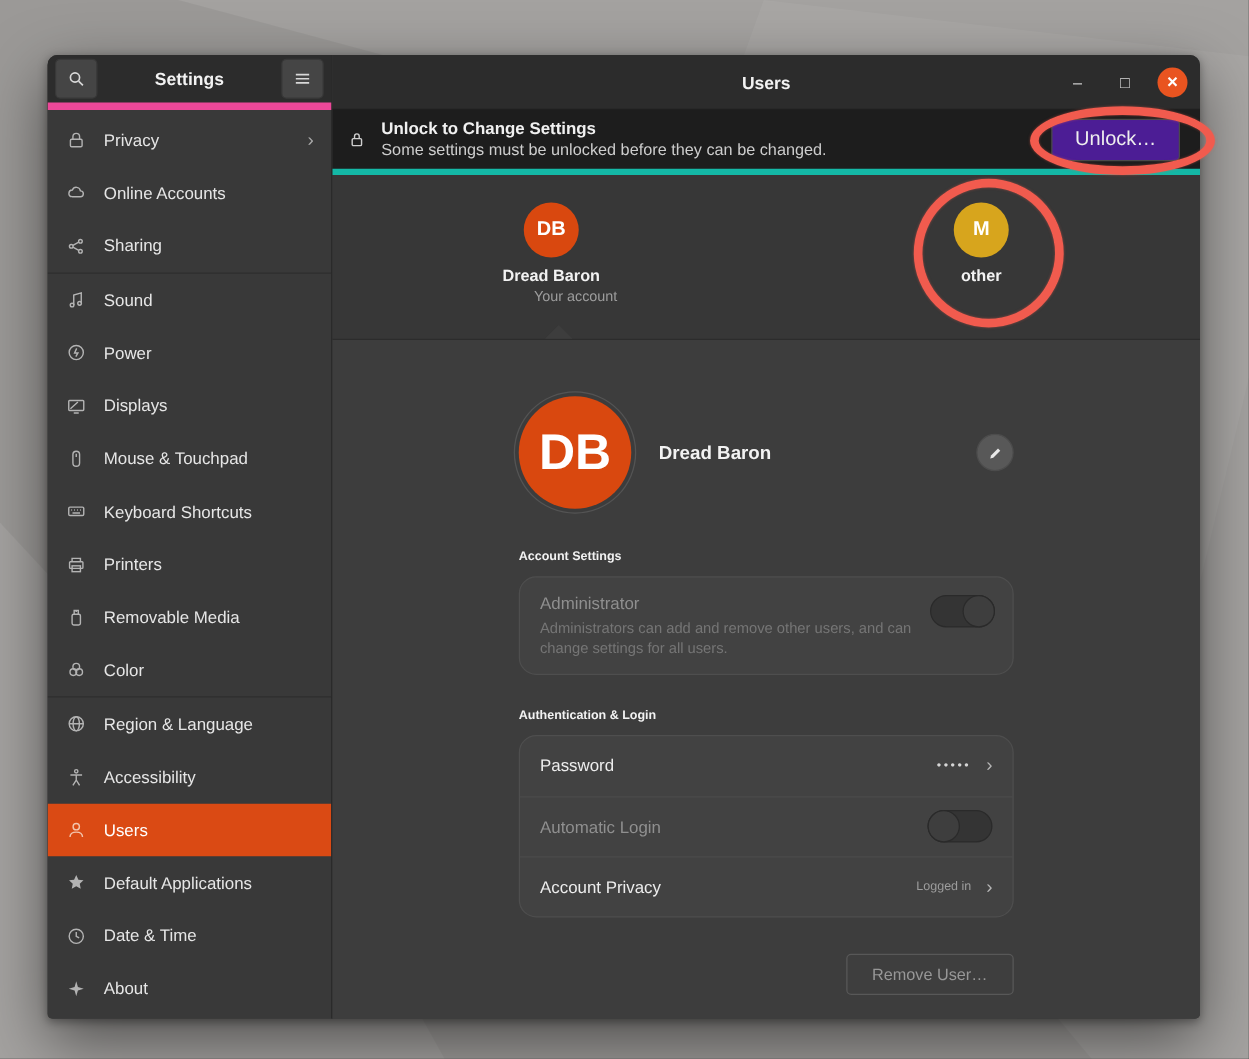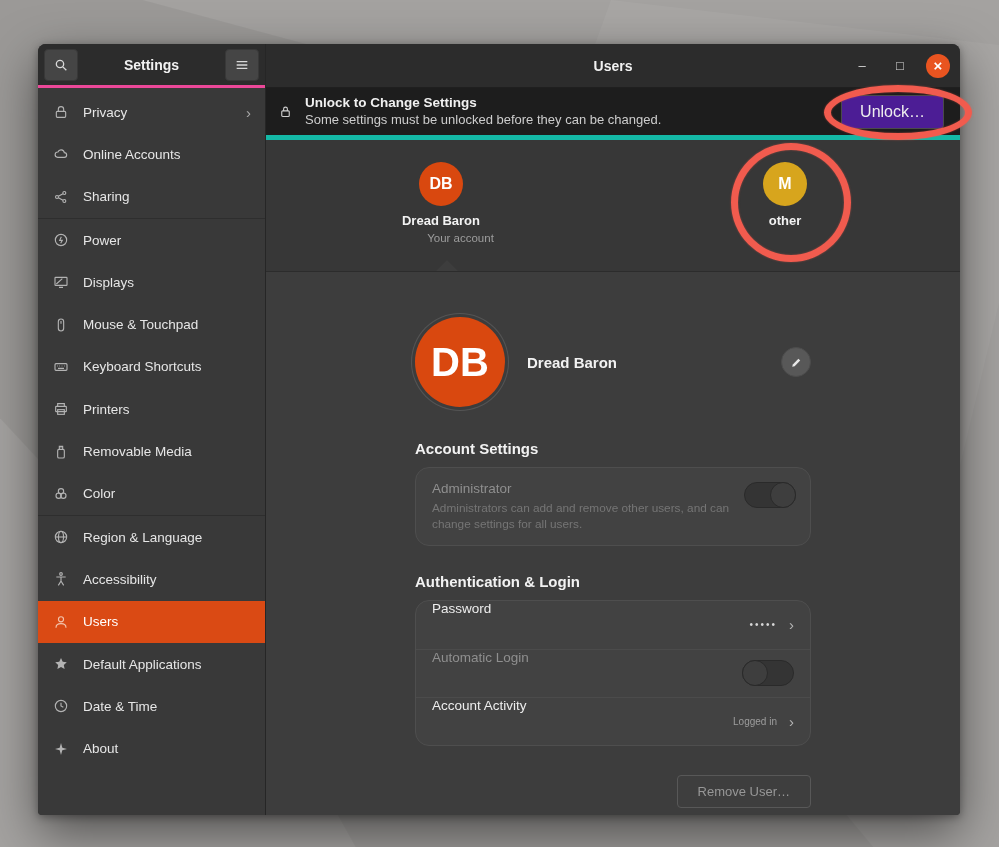--- a/index.html
+++ b/index.html
@@ -18,21 +18,21 @@
 
   .window { position:absolute; left:38px; top:44px; width:922px; height:771px;
     display:flex; border-radius:8px 8px 4px 4px; overflow:hidden;
     box-shadow:0 18px 50px rgba(0,0,0,.5), 0 2px 8px rgba(0,0,0,.35);
     background:#3d3d3d; color:#e8e8e8; font-size:13.5px; }
 
   
   .sidebar { width:228px; flex:0 0 228px; display:flex; flex-direction:column;
     background:#393939; border-right:1px solid #262626; }
   .sidebar-header { height:44px; flex:0 0 44px; background:#2c2c2c;
-    border-bottom:3px solid #ec4899; display:flex; align-items:center;
+    border-bottom:6px solid #ec4899; display:flex; align-items:center;
     padding:0 6px; gap:6px; }
   .icon-btn { width:34px; height:32px; border-radius:4px; background:#454545;
     border:1px solid #383838; color:#d8d8d8; display:flex; align-items:center;
     justify-content:center; cursor:pointer; }
   .sidebar-title { flex:1; text-align:center; font-weight:bold; color:#f2f2f2;
     font-size:14px; }
   .sidebar-list { flex:1; padding-top:3px; overflow:hidden; }
   .side-item { height:42.3px; display:flex; align-items:center; gap:13px;
     padding:0 14px; color:#e6e6e6; cursor:pointer; }
   .side-item .s-icon { width:18px; display:flex; justify-content:center;
@@ -91,26 +91,26 @@
   .big-avatar { width:90px; height:90px; border-radius:50%; flex:0 0 90px;
     display:flex; align-items:center; justify-content:center; color:#fff;
     font-weight:bold; font-size:40px;
     box-shadow:0 0 0 3px rgba(0,0,0,.28), 0 0 0 4px rgba(255,255,255,.12); }
   .profile-name { font-weight:bold; font-size:15px; color:#f2f2f2;
     margin-left:22px; }
   .edit-btn { margin-left:auto; width:30px; height:30px; border-radius:50%;
     background:#585858; border:1px solid #4c4c4c; color:#e8e8e8; display:flex;
     align-items:center; justify-content:center; cursor:pointer; }
 
-  .section-heading { font-weight:bold; color:#f2f2f2; font-size:15px; }
+  .section-heading { font-weight:bold; color:#f2f2f2; font-size:10px; }
   .h-account { margin-top:33px; margin-bottom:10px; }
   .h-auth { margin-top:27px; margin-bottom:10px; }
 
   .card { border:1px solid #4e4e4e; border-radius:14px; background:#424242; }
-  .card-row { display:flex; padding:0 16px; height:48px;
+  .card-row { display:flex; align-items:center; padding:0 16px; height:48px;
     cursor:pointer; position:relative; }
   .card-row + .card-row { border-top:1px solid #4b4b4b; }
   .row-title { color:#ededed; font-size:13.5px; }
   .row-title.disabled { color:#8f8f8f; }
   .row-right { margin-left:auto; display:flex; align-items:center; gap:12px; }
   .row-value { color:#9d9d9d; font-size:10px; }
   .row-dots { color:#d6d6d6; font-size:10px; letter-spacing:2px; }
   .row-chevron { color:#b5b5b5; font-size:15px; }
 
   .admin-row { padding:13px 16px 12px; cursor:default; position:relative; }
@@ -197,20 +197,30 @@
               <circle cx="17" cy="6" r="2.2"></circle>
               <circle cx="17" cy="18" r="2.2"></circle>
               <path d="M8 11l7-4M8 13l7 4"></path>
             </svg>
         </span>
         <span class="s-label">Sharing</span>
       </div>
 
       <div class="side-sep"></div>
 
+      <div class="side-item">
+        <span class="s-icon">
+          <svg class="ic" width="16" height="16" viewBox="0 0 24 24" fill="none" stroke="currentColor" stroke-width="1.7">
+              <path d="M9 18V6l9-2.5V16"></path>
+              <circle cx="7" cy="18" r="2.2"></circle>
+              <circle cx="16" cy="16" r="2.2"></circle>
+            </svg>
+        </span>
+        <span class="s-label">Sound</span>
+      </div>
 
       <div class="side-item">
         <span class="s-icon">
           <svg class="ic" width="16" height="16" viewBox="0 0 24 24" fill="none" stroke="currentColor" stroke-width="1.7">
               <circle cx="12" cy="12" r="8.5"></circle>
               <path d="M12.5 7l-2.5 5.5h4L11.5 17"></path>
             </svg>
         </span>
         <span class="s-label">Power</span>
       </div>
@@ -428,21 +438,21 @@
           </div>
           <div class="card-row">
             <div class="row-title disabled">Automatic Login</div>
             <div class="row-right">
               <div class="toggle off">
                   <div class="knob"></div>
                 </div>
             </div>
           </div>
           <div class="card-row">
-            <div class="row-title">Account Activity</div>
+            <div class="row-title">Account Privacy</div>
             <div class="row-right">
               <span class="row-value">Logged in</span>
               <span class="row-chevron">›</span>
             </div>
           </div>
         </div>
 
         <div class="remove-row">
           <button class="remove-btn">Remove User…</button>
         </div>

